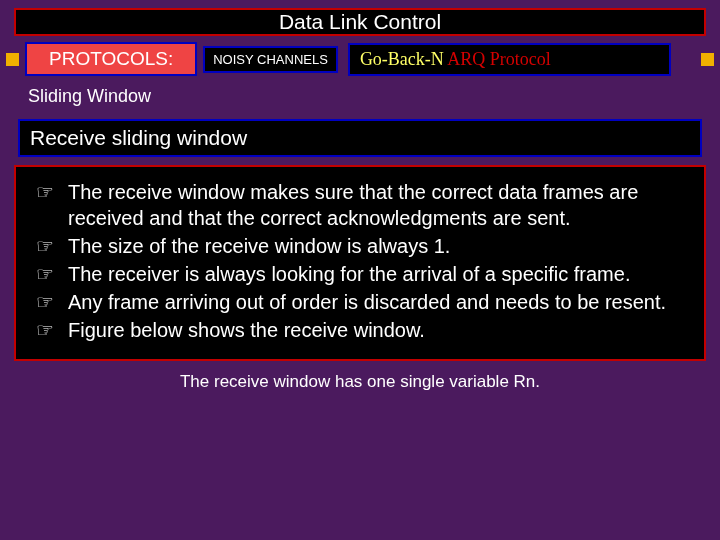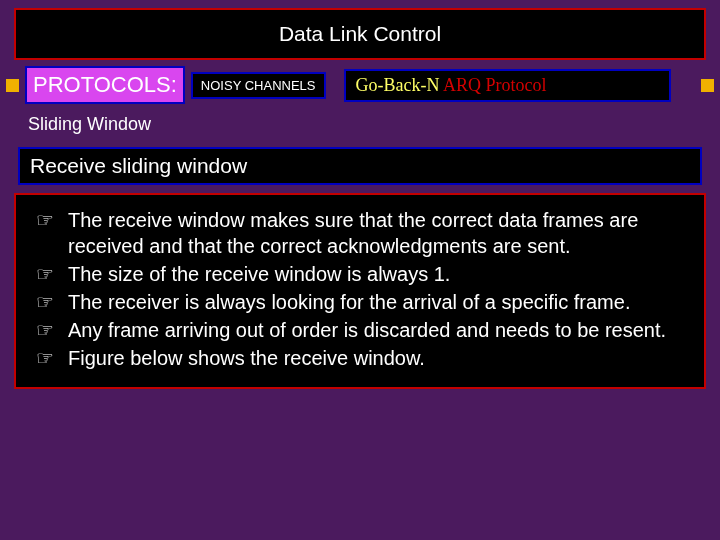--- a/index.html
+++ b/index.html
@@ -10,53 +10,53 @@
     font-family: Arial, Helvetica, sans-serif;
     overflow: hidden;
   }
   .title-bar {
     margin: 8px 14px 6px 14px;
     background: #000;
     border: 2px solid #c30000;
     color: #fff;
     font-size: 21px;
     text-align: center;
-    padding: 12px 0;
+    padding: 0 0;
   }
   .row-tags {
     display: flex;
     align-items: center;
     margin: 0 6px 4px 6px;
     gap: 6px;
   }
   .sq {
     width: 13px;
     height: 13px;
     background: #f0b000;
   }
   .label-protocols {
-    background: #d946ef;
+    background: #ef4444;
     color: #fff;
     border: 2px solid #0000c0;
-    font-size: 22px;
-    padding: 4px 6px;
+    font-size: 19px;
+    padding: 4px 22px;
   }
   .label-noisy {
     background: #000;
     color: #fff;
     border: 2px solid #0000c0;
     font-size: 13px;
     padding: 4px 8px;
   }
   .label-goback {
     background: #000;
     border: 2px solid #0000c0;
     font-size: 18px;
     padding: 4px 10px;
-    margin-left: 12px;
+    margin-left: 4px;
     flex: 1;
     margin-right: 24px;
     font-family: "Times New Roman", serif;
   }
   .label-goback .g1 { color: #ffff66; }
   .label-goback .g2 { color: #d40000; }
   .sub-bar {
     margin: 6px 0 8px 0;
     padding: 4px 28px;
     background: #4b1a5e;
@@ -140,13 +140,14 @@
     <div class="bullet-icon">☞</div>
     <div class="bullet-text">Any frame arriving out of order is discarded and needs to be resent.</div>
   </div>
   <div class="bullet-row">
     <div class="bullet-icon">☞</div>
     <div class="bullet-text">Figure below shows the receive window.</div>
   </div>
 </div>
 
 <div class="footer-note">
+  <div>The receive window has one single variable Rn.</div>
 </div>
 
 </body></html>

